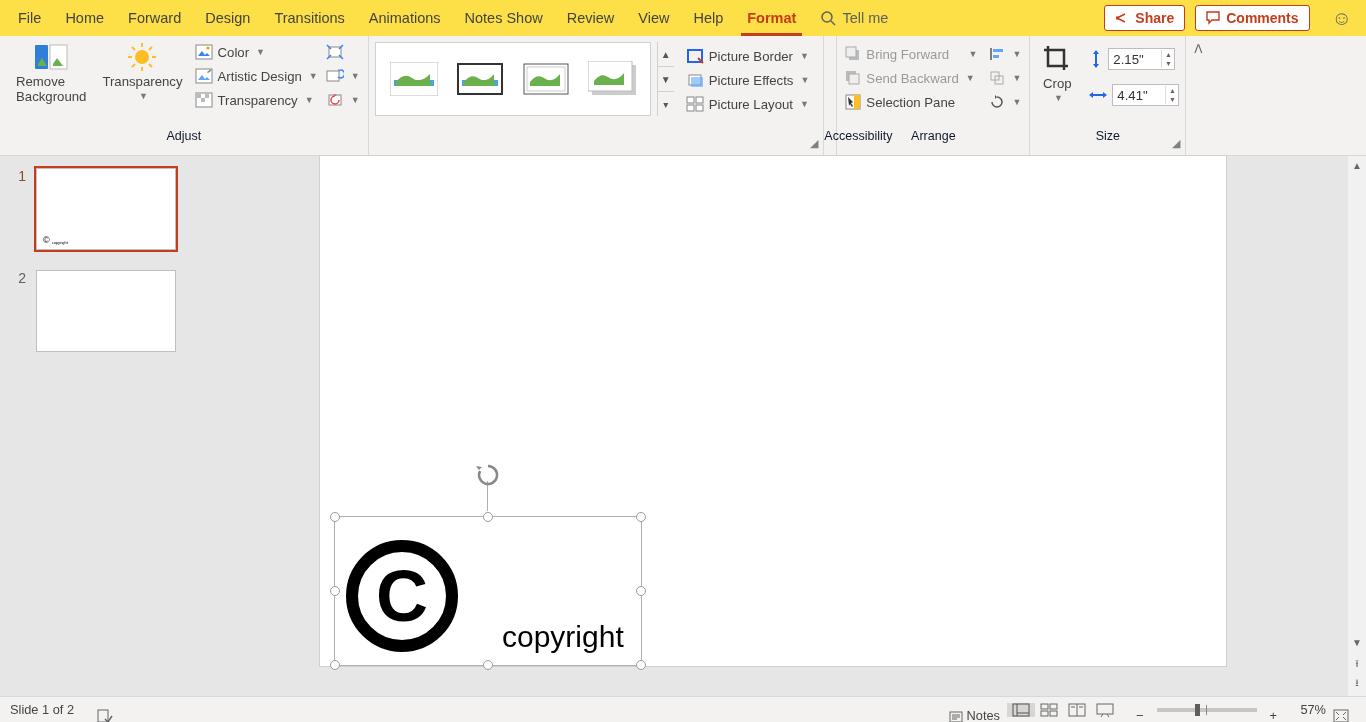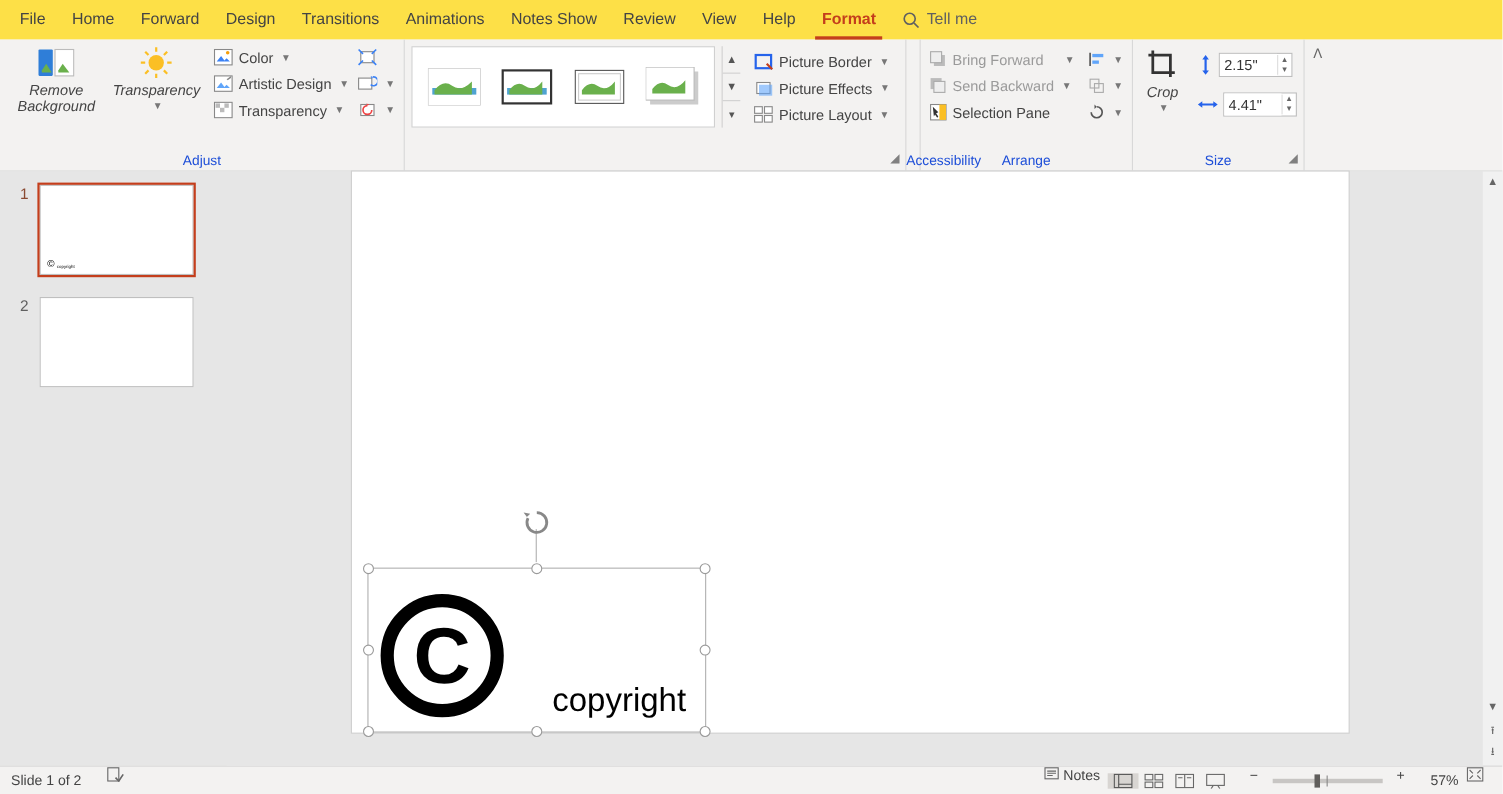--- a/index.html
+++ b/index.html
@@ -12,23 +12,23 @@
 .tabs .tab.active { color:#c43e1c; font-weight:600; position:relative; }
 .tabs .tab.active::after { content:""; position:absolute; left:6px; right:6px; bottom:0; height:3px; background:#c43e1c; }
 .tabs .search { display:flex; align-items:center; gap:6px; padding:0 12px; color:#606060; }
 .tabs .right-btns { margin-left:auto; display:flex; align-items:center; gap:10px; padding-right:8px; }
 .pill { height:26px; border:1px solid #c43e1c; border-radius:3px; display:flex; align-items:center; gap:6px; padding:0 10px; color:#c43e1c; font-size:14px; font-weight:600; background:#fff; cursor:pointer; }
 .smile { margin-left:12px; font-size:20px; color:#666; }
 
 
 .ribbon { height:120px; background:#f3f2f1; border-bottom:1px solid #d8d8d8; display:flex; font-size:13.2px; color:#444; }
 .group { position:relative; border-right:1px solid #d8d8d8; padding:4px 6px 0 6px; display:flex; flex-direction:column; }
-.group-label { position:absolute; left:0; right:0; bottom:2px; text-align:center; font-size:12.5px; color:#1d4ed8; }
+.group-label { position:absolute; left:0; right:0; bottom:12px; text-align:center; font-size:12.5px; color:#0f172a; }
 .dlaunch { position:absolute; right:5px; bottom:5px; font-size:11px; color:#808080; cursor:pointer; }
-.vbtn { display:flex; flex-direction:column; align-items:center; justify-content:flex-start; gap:2px; padding:2px 6px; cursor:pointer; text-align:center; line-height:1.15;font-style:italic; }
+.vbtn { display:flex; flex-direction:column; align-items:center; justify-content:flex-start; gap:2px; padding:2px 6px; cursor:pointer; text-align:left; line-height:1.15; }
 .stack { display:flex; flex-direction:column; gap:4px; justify-content:flex-start; }
 .row-item { display:flex; align-items:center; gap:5px; white-space:nowrap; cursor:pointer; padding:2px 2px; color:#444; }
 .row-item.dim { color:#9a9a9a; }
 .drop { font-size:9px; color:#777; margin-left:2px; }
 .icon { display:inline-flex; align-items:center; justify-content:center; flex:none; }
 .icon svg { display:block; }
 
 
 .gallery { display:flex; gap:18px; align-items:center; background:#fff; border:1px solid #d0d0d0; padding:8px 14px; height:74px; }
 .thumb { width:48px; height:34px; display:flex; align-items:center; justify-content:center; }
@@ -60,21 +60,21 @@
 .rot { position:absolute; width:26px; height:26px; color:#888; }
 
 .vscroll { width:18px; background:#f1f1f1; display:flex; flex-direction:column; align-items:center; }
 .vscroll .ar { font-size:10px; color:#666; padding:4px 0; cursor:pointer; }
 .vscroll .track { flex:1; position:relative; }
 .vscroll .stacknav { padding:4px 0; display:flex; flex-direction:column; gap:2px; font-size:10px; color:#666; }
 
 
 .status { height:26px; background:#f3f2f1; border-top:1px solid #d8d8d8; display:flex; align-items:center; font-size:12.8px; color:#444; padding:0 10px; }
 .status .sp { flex:1; }
-.status .btn { padding:0 7px; cursor:pointer; display:inline-flex; align-items:flex-start; gap:4px; height:26px; }
+.status .btn { padding:0 7px; cursor:pointer; display:inline-flex; align-items:flex-end; gap:4px; height:26px; }
 .view-btn { width:28px; display:inline-flex; align-items:center; justify-content:center; cursor:pointer; color:#555; }
 .view-btn.active { background:#d8d5d2; }
 .zoom-track { width:100px; height:4px; background:#c8c6c4; position:relative; margin:0 6px; }
 .zoom-thumb { position:absolute; top:-4px; width:5px; height:12px; background:#605e5c; }
 </style>
 </head>
 <body>
 
 <div class="app">
 
@@ -92,20 +92,40 @@
     <div class="tab active">Format</div>
     <div class="search">
       <span class="icon">
           <svg width="16" height="16" viewBox="0 0 16 16">
             <circle cx="7" cy="7" r="5" fill="none" stroke="#606060" stroke-width="1.5"></circle>
             <line x1="11" y1="11" x2="15" y2="15" stroke="#606060" stroke-width="1.5"></line>
           </svg>
         </span>
       <span>Tell me</span>
     </div>
+    <div class="right-btns">
+      <div class="pill">
+        <span class="icon">
+            <svg width="14" height="14" viewBox="0 0 14 14">
+              <path d="M2 7 L10 3 M2 7 L10 11" stroke="#c43e1c" stroke-width="1.5" fill="none"></path>
+              <rect x="1" y="5.5" width="3" height="3" fill="#c43e1c"></rect>
+            </svg>
+          </span>
+        <span>Share</span>
+      </div>
+      <div class="pill">
+        <span class="icon">
+            <svg width="14" height="14" viewBox="0 0 14 14">
+              <path d="M1 1 h12 v8 h-7 l-3 3 v-3 h-2 z" fill="none" stroke="#c43e1c" stroke-width="1.4"></path>
+            </svg>
+          </span>
+        <span>Comments</span>
+      </div>
+      <span class="smile">☺</span>
+    </div>
   </div>
 
   <div class="ribbon">
 
     <div class="group" style="padding-left:10px;">
       <div style="display:flex; gap:4px; height:98px;">
         <div class="vbtn">
           <span class="icon">
               <svg width="34" height="30" viewBox="0 0 34 30">
                 <rect x="1" y="3" width="13" height="24" fill="#2f7ed8" rx="1"></rect>

